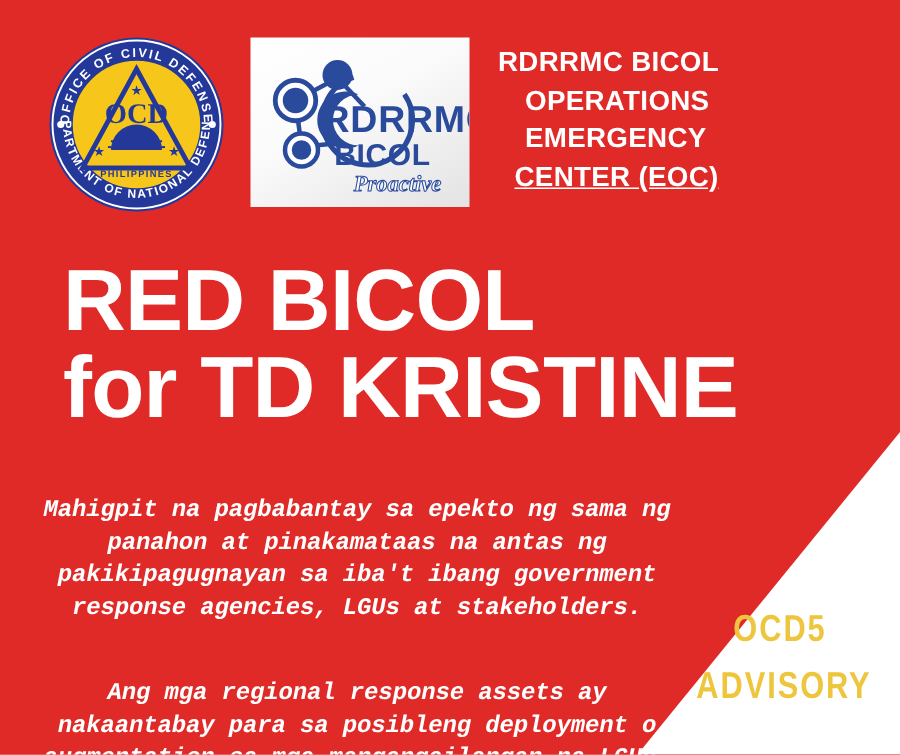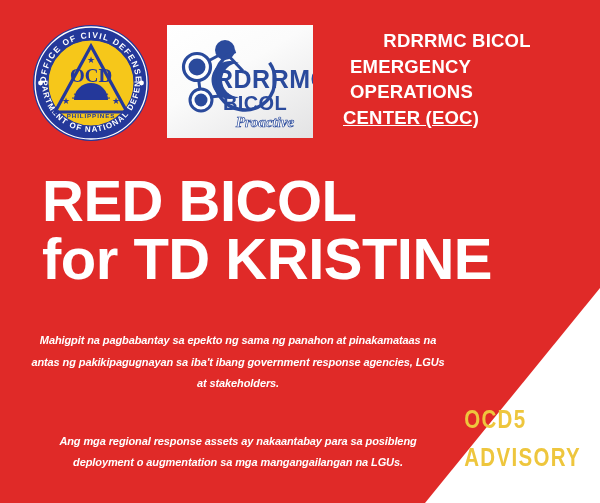--- a/index.html
+++ b/index.html
@@ -58,21 +58,21 @@
     width:250px;
   }
   .header-title .hline {
     color:#ffffff;
     font-size:18.5px;
     font-weight:bold;
     letter-spacing:0.2px;
     line-height:25.5px;
     white-space:nowrap;
   }
-  .hl-1 { text-align:center; }
+  .hl-1 { text-align:left; }
   .hl-2, .hl-3, .hl-4 { text-align:left; padding-left:18px; }
   .hl-4 { padding-left:11px;text-decoration:underline; }
 
   
   .alert-title {
     position:absolute;
     left:42px; top:172px;
     width:530px;
   }
   .alert-title .tline {
@@ -89,31 +89,33 @@
   .body-copy {
     position:absolute;
     left:28px; top:330px;
     width:420px;
     text-align:center;
   }
   .body-copy p {
     color:#ffffff;
     font-style:italic;
     font-weight:bold;
-    font-size:11px;
+    font-size:16px;
     line-height:21.5px;
     letter-spacing:-0.1px;
+    font-family:Liberation Mono, monospace;
   }
   .body-copy p + p { margin-top:36px; }
 
   
   .advisory {
     position:absolute;
     left:452px; top:400px;
     width:136px;
+    text-align:center;
   }
   .advisory .aline {
     color:#eec63d;
     font-weight:bold;
     font-size:25px;
     line-height:38px;
     letter-spacing:1.6px;
     font-family:"Liberation Sans Narrow","Liberation Sans", sans-serif;
     transform:scaleX(0.82);
     transform-origin:center;
@@ -196,22 +198,22 @@
         <path d="M 72,38 A 19,19 0 1 0 72,72 A 15,15 0 1 1 72,38 Z" fill="#2a4a9c"></path>
 
         <text x="48" y="63" font-family="'Liberation Sans', sans-serif" font-size="25" font-weight="bold" fill="#2a4a9c" letter-spacing="0.5">RDRRMC</text>
         <text x="88" y="85" font-family="'Liberation Sans', sans-serif" font-size="20" font-weight="bold" fill="#2a4a9c" text-anchor="middle" letter-spacing="0.4">BICOL</text>
         <text x="98" y="102" font-family="'Liberation Serif', serif" font-size="15" font-style="italic" font-weight="bold" fill="#ffffff" stroke="#2a4a9c" stroke-width="0.7" text-anchor="middle">Proactive</text>
       </svg>
     </div>
 
     <div class="header-title">
       <div class="hline hl-1">RDRRMC BICOL</div>
+      <div class="hline hl-3">OPERATIONS</div>
       <div class="hline hl-2">EMERGENCY</div>
-      <div class="hline hl-3">OPERATIONS</div>
       <div class="hline hl-4">CENTER (EOC)</div>
     </div>
   </div>
 
   <div class="alert-title">
     <div class="tline tline-1">RED BICOL</div>
     <div class="tline tline-2">for TD KRISTINE</div>
   </div>
 
   <div class="body-copy">

